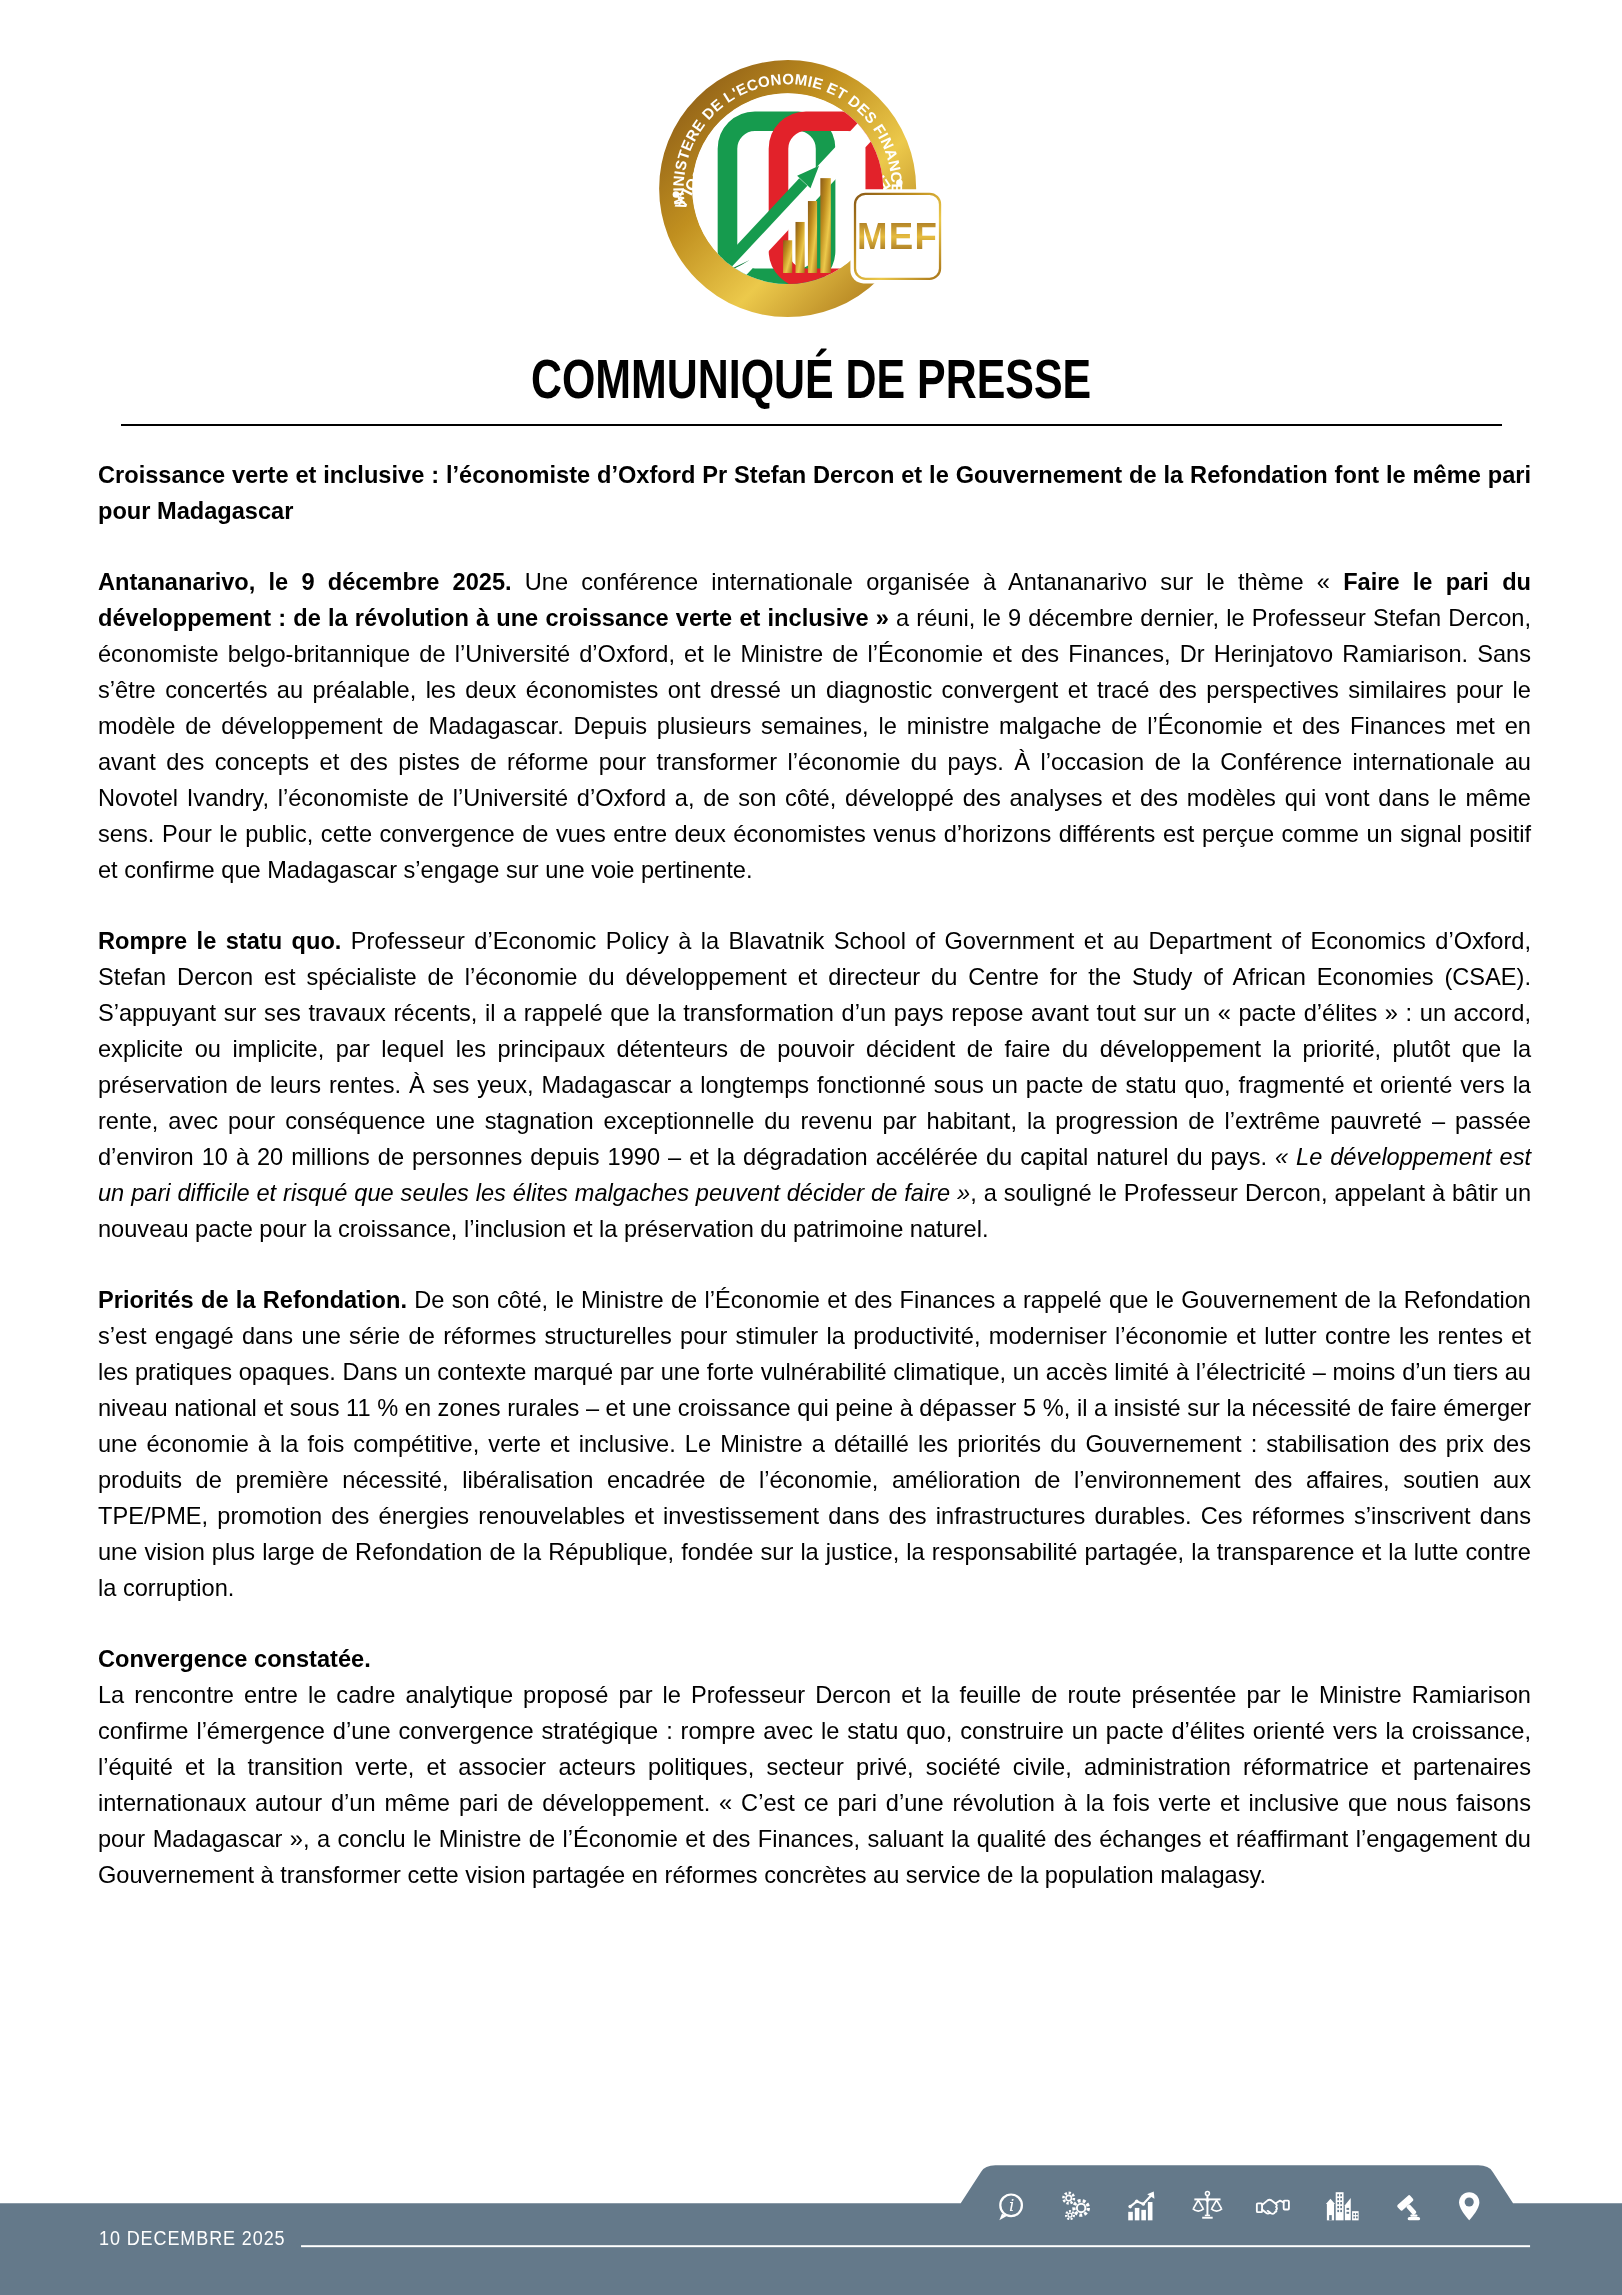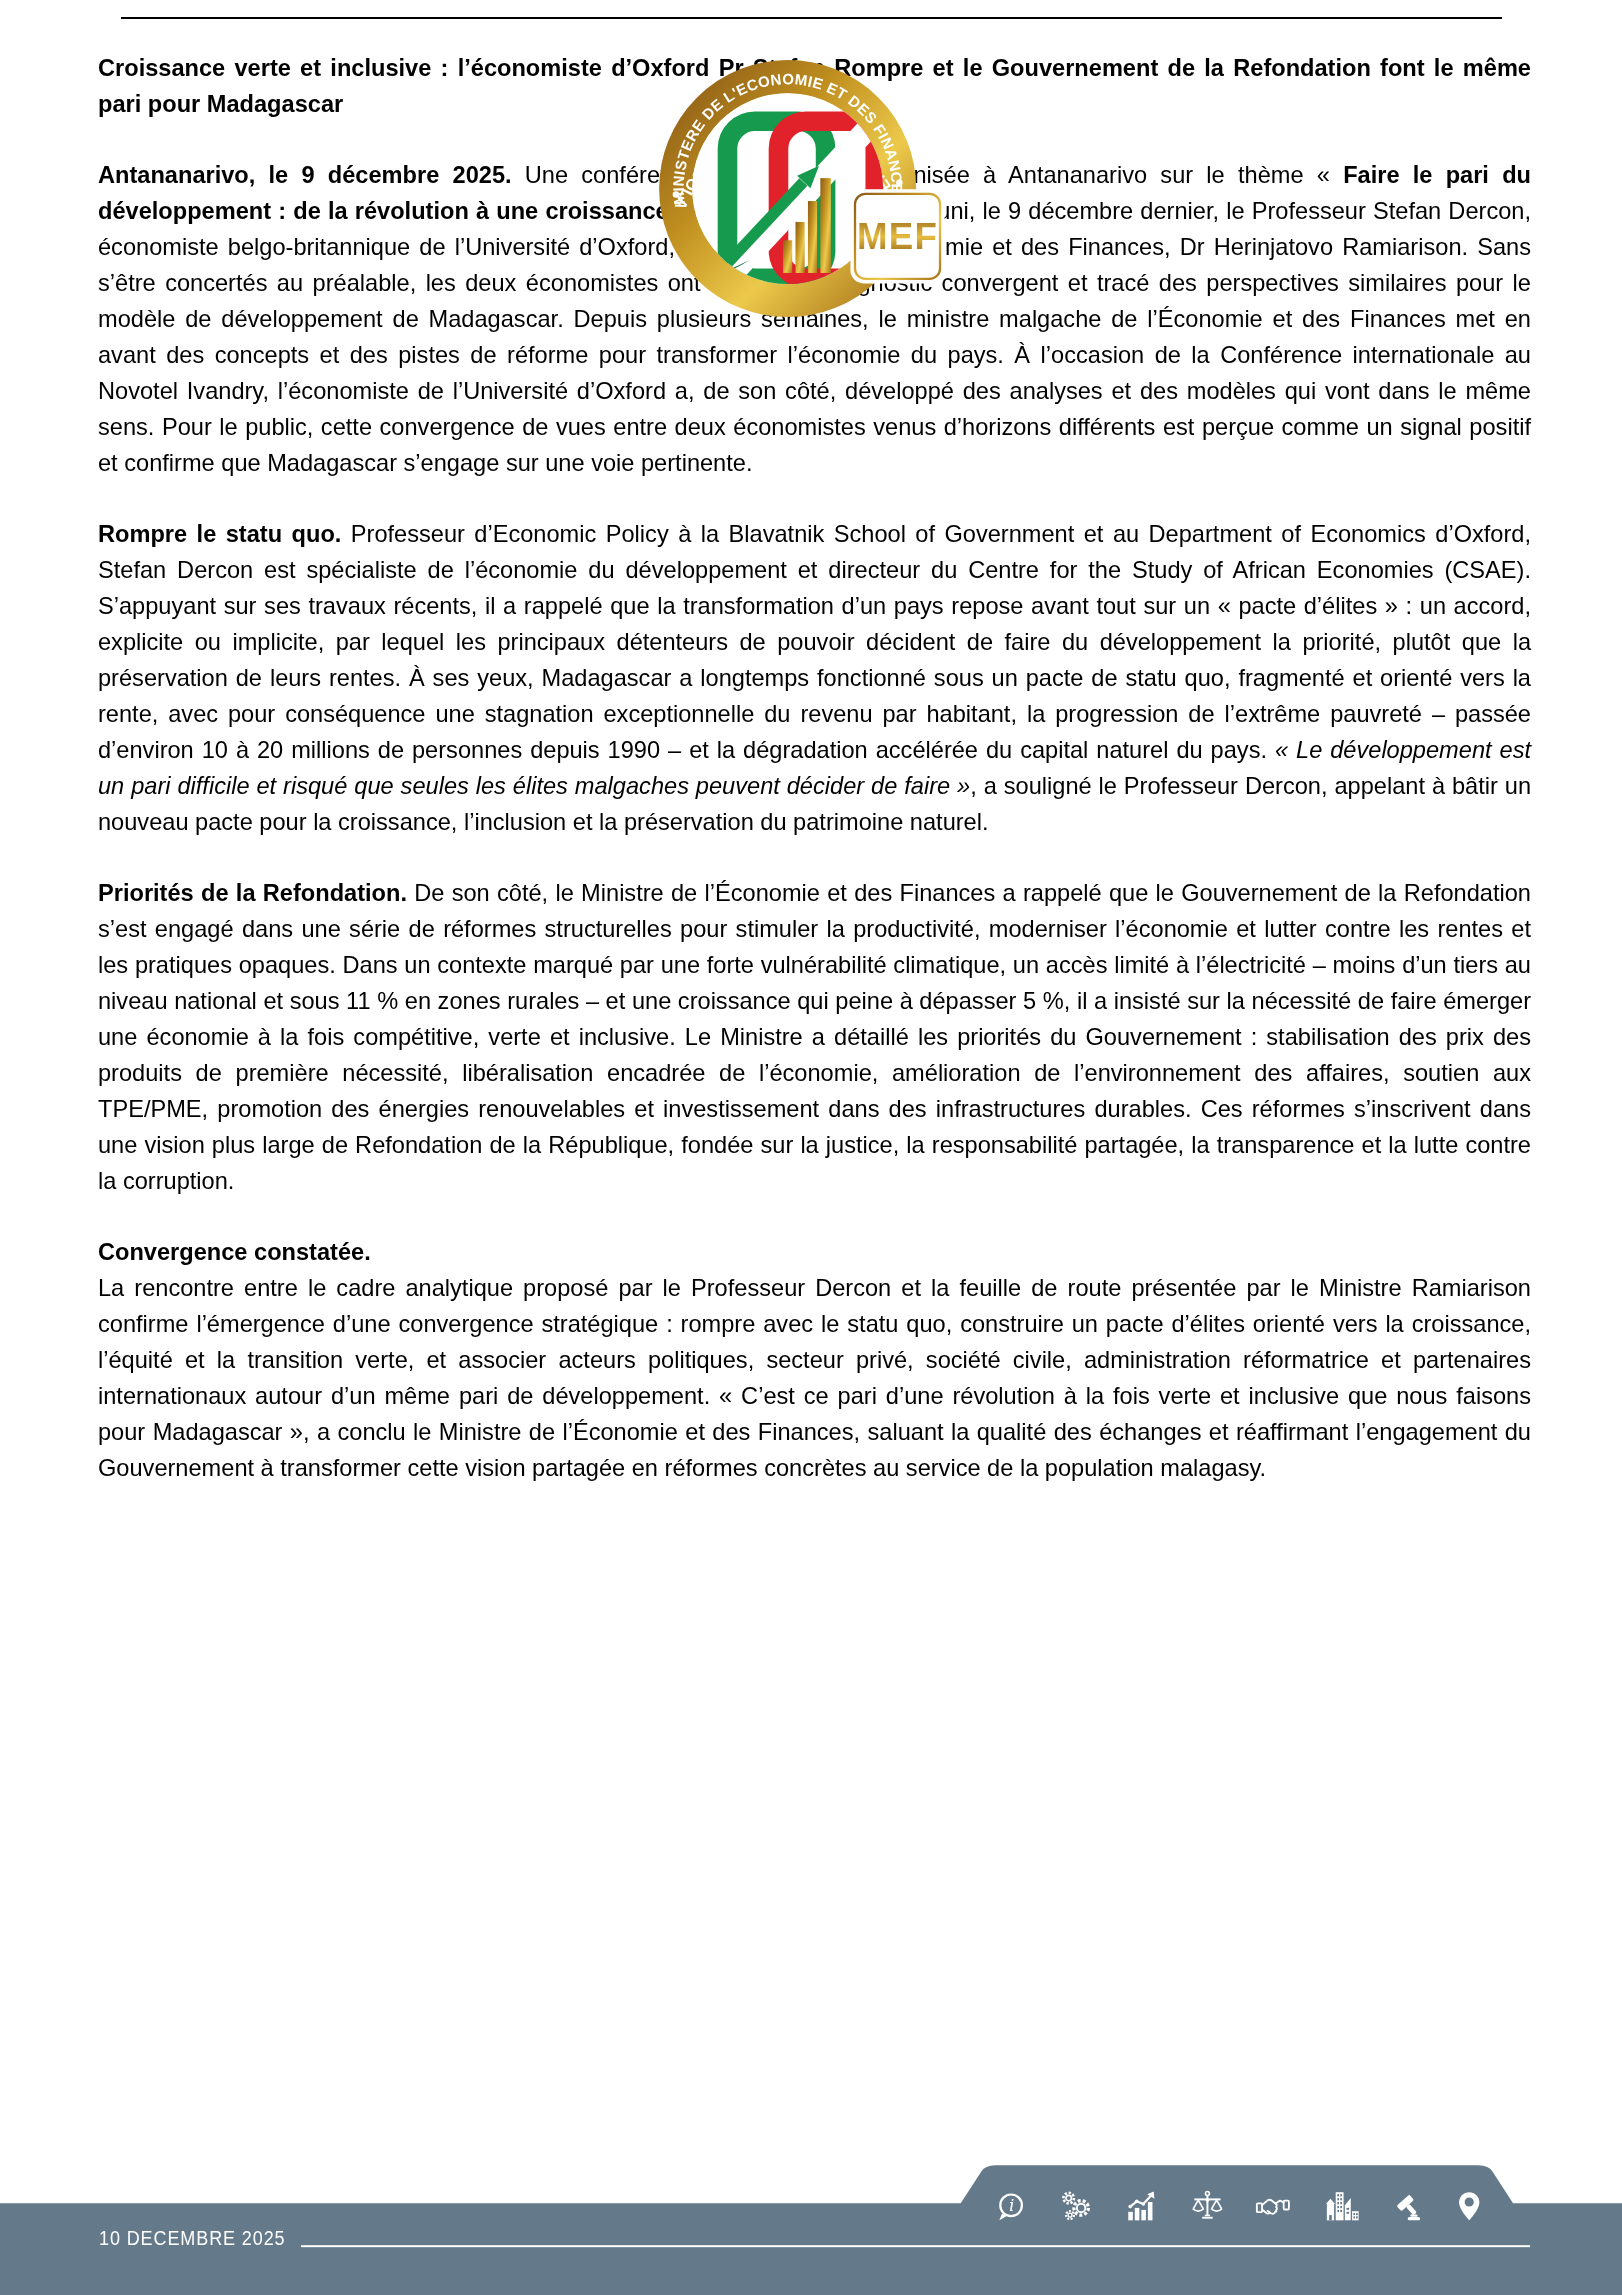--- a/index.html
+++ b/index.html
@@ -96,24 +96,27 @@
       <path d="M104 344 L234 205" stroke="#169b4e" stroke-width="17" fill="none"></path>
       <polygon points="258,180 244.9,214.4 224.5,195.2" fill="#169b4e"></polygon>
       <path d="M70 354 Q115 348 152 324 L106 346 Z" fill="#0e7a3a"></path>
     </g>
 
     <rect x="306" y="216" width="144" height="144" rx="20" fill="#fff"></rect>
     <rect x="313" y="223" width="130" height="130" rx="16" fill="#fff" stroke="url(#goldA)" stroke-width="3.5"></rect>
     <text x="378" y="308" text-anchor="middle" font-size="56" font-weight="700" letter-spacing="2" fill="url(#goldB)">MEF</text>
   </svg>
 
+  <div class="title-wrap">
+    <div class="title">COMMUNIQUÉ DE PRESSE</div>
+  </div>
   <hr class="rule">
 
   <div class="content">
-    <p class="headline">Croissance verte et inclusive : l’économiste d’Oxford Pr Stefan Rompre et le Gouvernement de la Refondation font le même pari pour Madagascar</p>
+    <p class="headline">Croissance verte et inclusive : l’économiste d’Oxford Pr Stefan Dercon et le Gouvernement de la Refondation font le même pari pour Madagascar</p>
     <div>
         <p><span style="font-weight: 700;">Antananarivo, le 9 décembre 2025. </span><span>Une conférence internationale organisée à Antananarivo sur le thème « </span><span style="font-weight: 700;">Faire le pari du développement : de la révolution à une croissance verte et inclusive »</span><span> a réuni, le 9 décembre dernier, le Professeur Stefan Dercon, économiste belgo-britannique de l’Université d’Oxford, et le Ministre de l’Économie et des Finances, Dr Herinjatovo Ramiarison. Sans s’être concertés au préalable, les deux économistes ont dressé un diagnostic convergent et tracé des perspectives similaires pour le modèle de développement de Madagascar. Depuis plusieurs semaines, le ministre malgache de l’Économie et des Finances met en avant des concepts et des pistes de réforme pour transformer l’économie du pays. À l’occasion de la Conférence internationale au Novotel Ivandry, l’économiste de l’Université d’Oxford a, de son côté, développé des analyses et des modèles qui vont dans le même sens. Pour le public, cette convergence de vues entre deux économistes venus d’horizons différents est perçue comme un signal positif et confirme que Madagascar s’engage sur une voie pertinente.</span></p>
         <p><span style="font-weight: 700;">Rompre le statu quo. </span><span>Professeur d’Economic Policy à la Blavatnik School of Government et au Department of Economics d’Oxford, Stefan Dercon est spécialiste de l’économie du développement et directeur du Centre for the Study of African Economies (CSAE). S’appuyant sur ses travaux récents, il a rappelé que la transformation d’un pays repose avant tout sur un « pacte d’élites » : un accord, explicite ou implicite, par lequel les principaux détenteurs de pouvoir décident de faire du développement la priorité, plutôt que la préservation de leurs rentes. À ses yeux, Madagascar a longtemps fonctionné sous un pacte de statu quo, fragmenté et orienté vers la rente, avec pour conséquence une stagnation exceptionnelle du revenu par habitant, la progression de l’extrême pauvreté – passée d’environ 10 à 20 millions de personnes depuis 1990 – et la dégradation accélérée du capital naturel du pays. </span><span style="font-style: italic;">« Le développement est un pari difficile et risqué que seules les élites malgaches peuvent décider de faire »</span><span>, a souligné le Professeur Dercon, appelant à bâtir un nouveau pacte pour la croissance, l’inclusion et la préservation du patrimoine naturel.</span></p>
         <p><span style="font-weight: 700;">Priorités de la Refondation. </span><span>De son côté, le Ministre de l’Économie et des Finances a rappelé que le Gouvernement de la Refondation s’est engagé dans une série de réformes structurelles pour stimuler la productivité, moderniser l’économie et lutter contre les rentes et les pratiques opaques. Dans un contexte marqué par une forte vulnérabilité climatique, un accès limité à l’électricité – moins d’un tiers au niveau national et sous 11 % en zones rurales – et une croissance qui peine à dépasser 5 %, il a insisté sur la nécessité de faire émerger une économie à la fois compétitive, verte et inclusive.  Le Ministre a détaillé les priorités du Gouvernement : stabilisation des prix des produits de première nécessité, libéralisation encadrée de l’économie, amélioration de l’environnement des affaires, soutien aux TPE/PME, promotion des énergies renouvelables et investissement dans des infrastructures durables. Ces réformes s’inscrivent dans une vision plus large de Refondation de la République, fondée sur la justice, la responsabilité partagée, la transparence et la lutte contre la corruption.</span></p>
         <p><span style="font-weight: 700;">Convergence constatée.</span><br><span>La rencontre entre le cadre analytique proposé par le Professeur Dercon et la feuille de route présentée par le Ministre Ramiarison confirme l’émergence d’une convergence stratégique : rompre avec le statu quo, construire un pacte d’élites orienté vers la croissance, l’équité et la transition verte, et associer acteurs politiques, secteur privé, société civile, administration réformatrice et partenaires internationaux autour d’un même pari de développement. « C’est ce pari d’une révolution à la fois verte et inclusive que nous faisons pour Madagascar », a conclu le Ministre de l’Économie et des Finances, saluant la qualité des échanges et réaffirmant l’engagement du Gouvernement à transformer cette vision partagée en réformes concrètes au service de la population malagasy.</span></p>
       </div>
   </div>
 
   <svg class="footer-svg" viewBox="0 0 2480 200">
 

